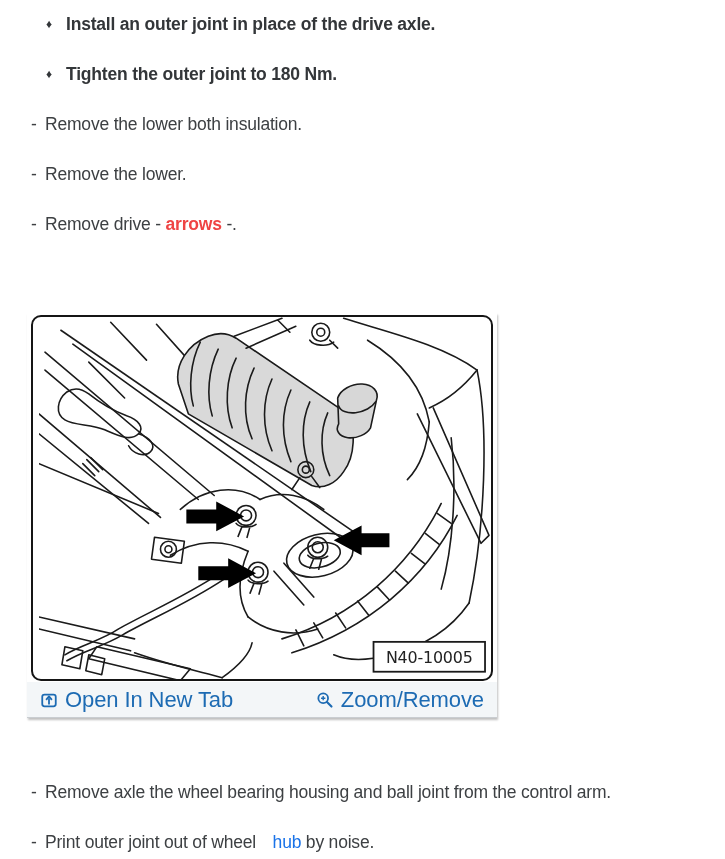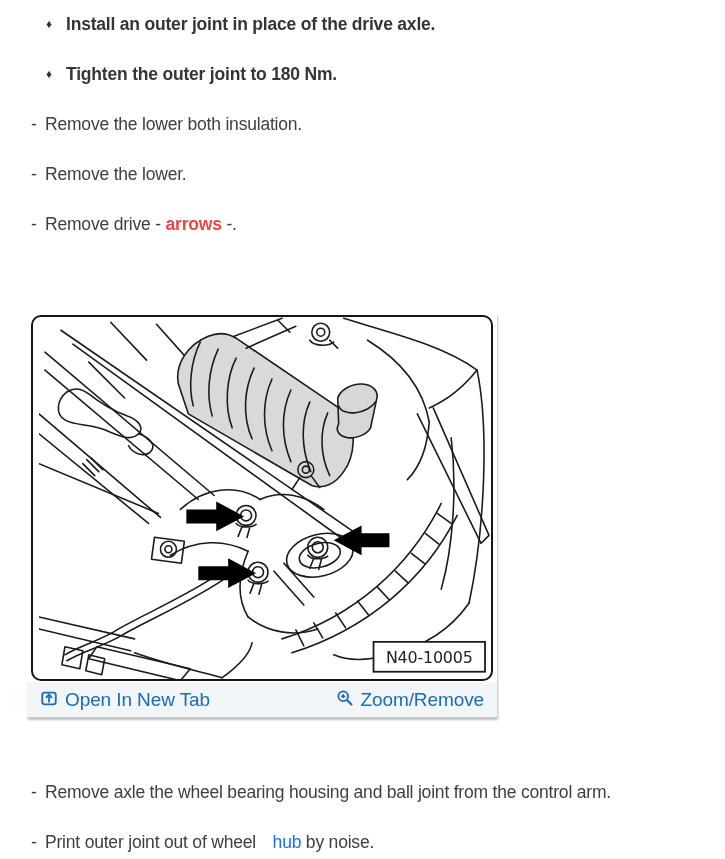--- a/index.html
+++ b/index.html
@@ -31,22 +31,22 @@
     background:#fff; overflow:hidden;padding-left:6px;
   }
   .fig-image svg { display:block; width:100%; height:100%; }
   .fig-footer {
     width:100%; height:36px; background:#f3f6f8;
     border-bottom:1px solid #c9cdd1;
     display:flex; align-items:center; justify-content:space-between;
     padding:0 13px; margin-top:1px;
   }
   .fig-link {
-    display:flex; gap:7px;
-    color:#1d6bb3; font-size:19px; text-decoration:none; cursor:pointer;
+    display:flex; align-items:center; gap:7px;
+    color:#1d6bb3; font-size:22px; text-decoration:none; cursor:pointer;
     letter-spacing:-0.1px;
   }
   .fig-link svg { display:block; }
 </style>
 </head>
 <body>
 
 <div class="page">
 
   <div class="line bullet b1">

